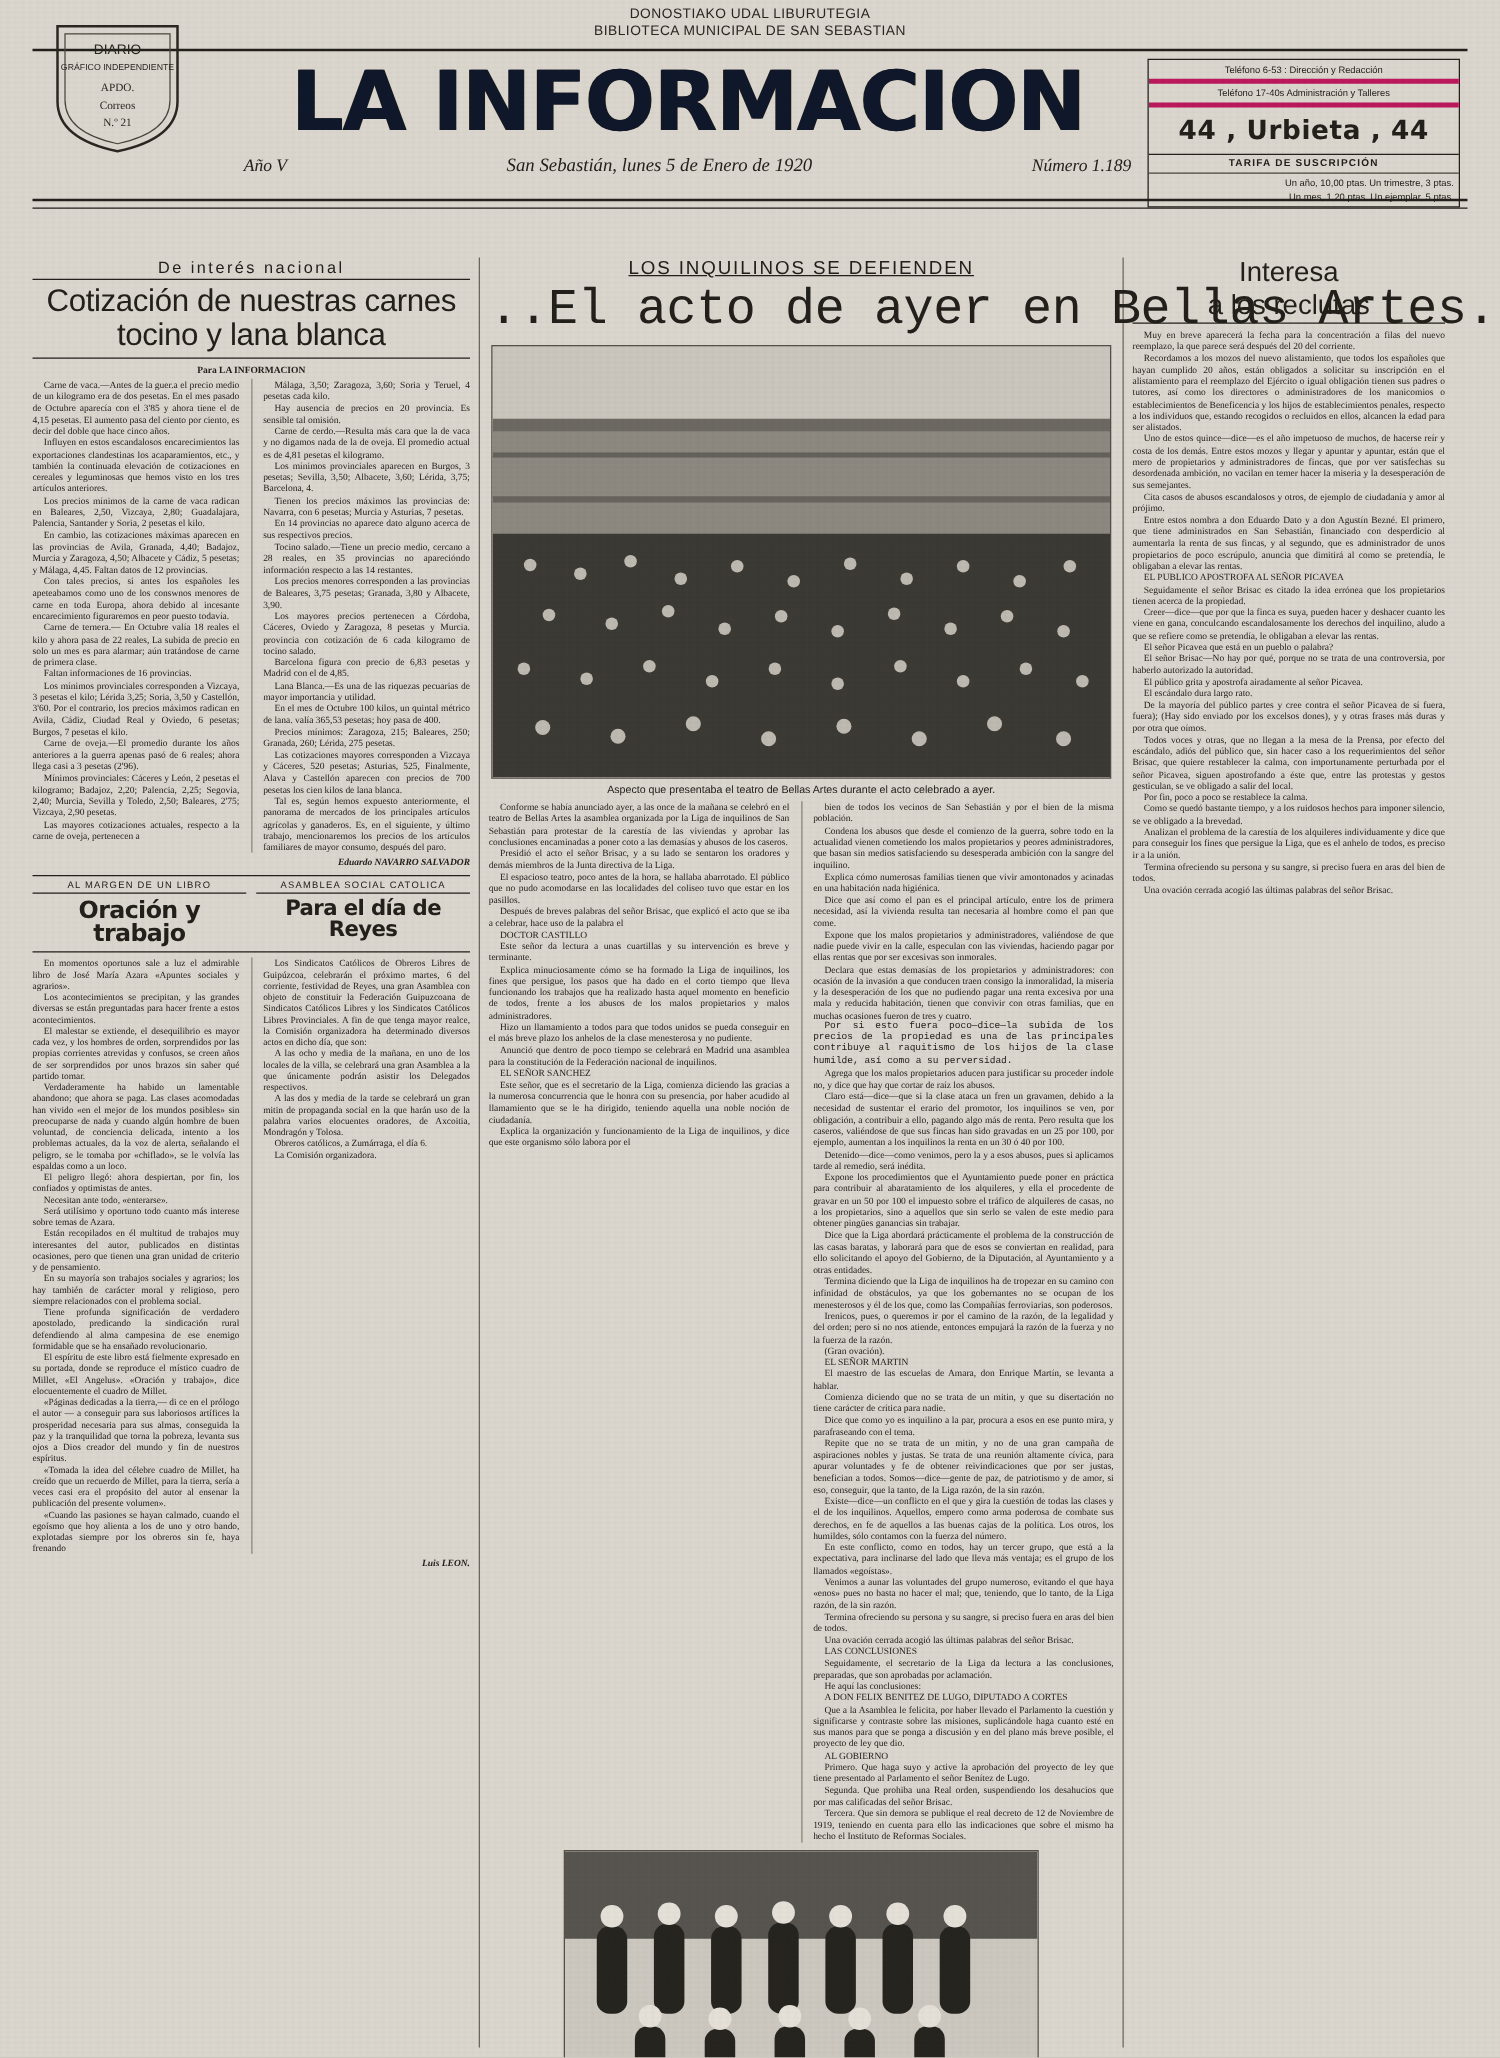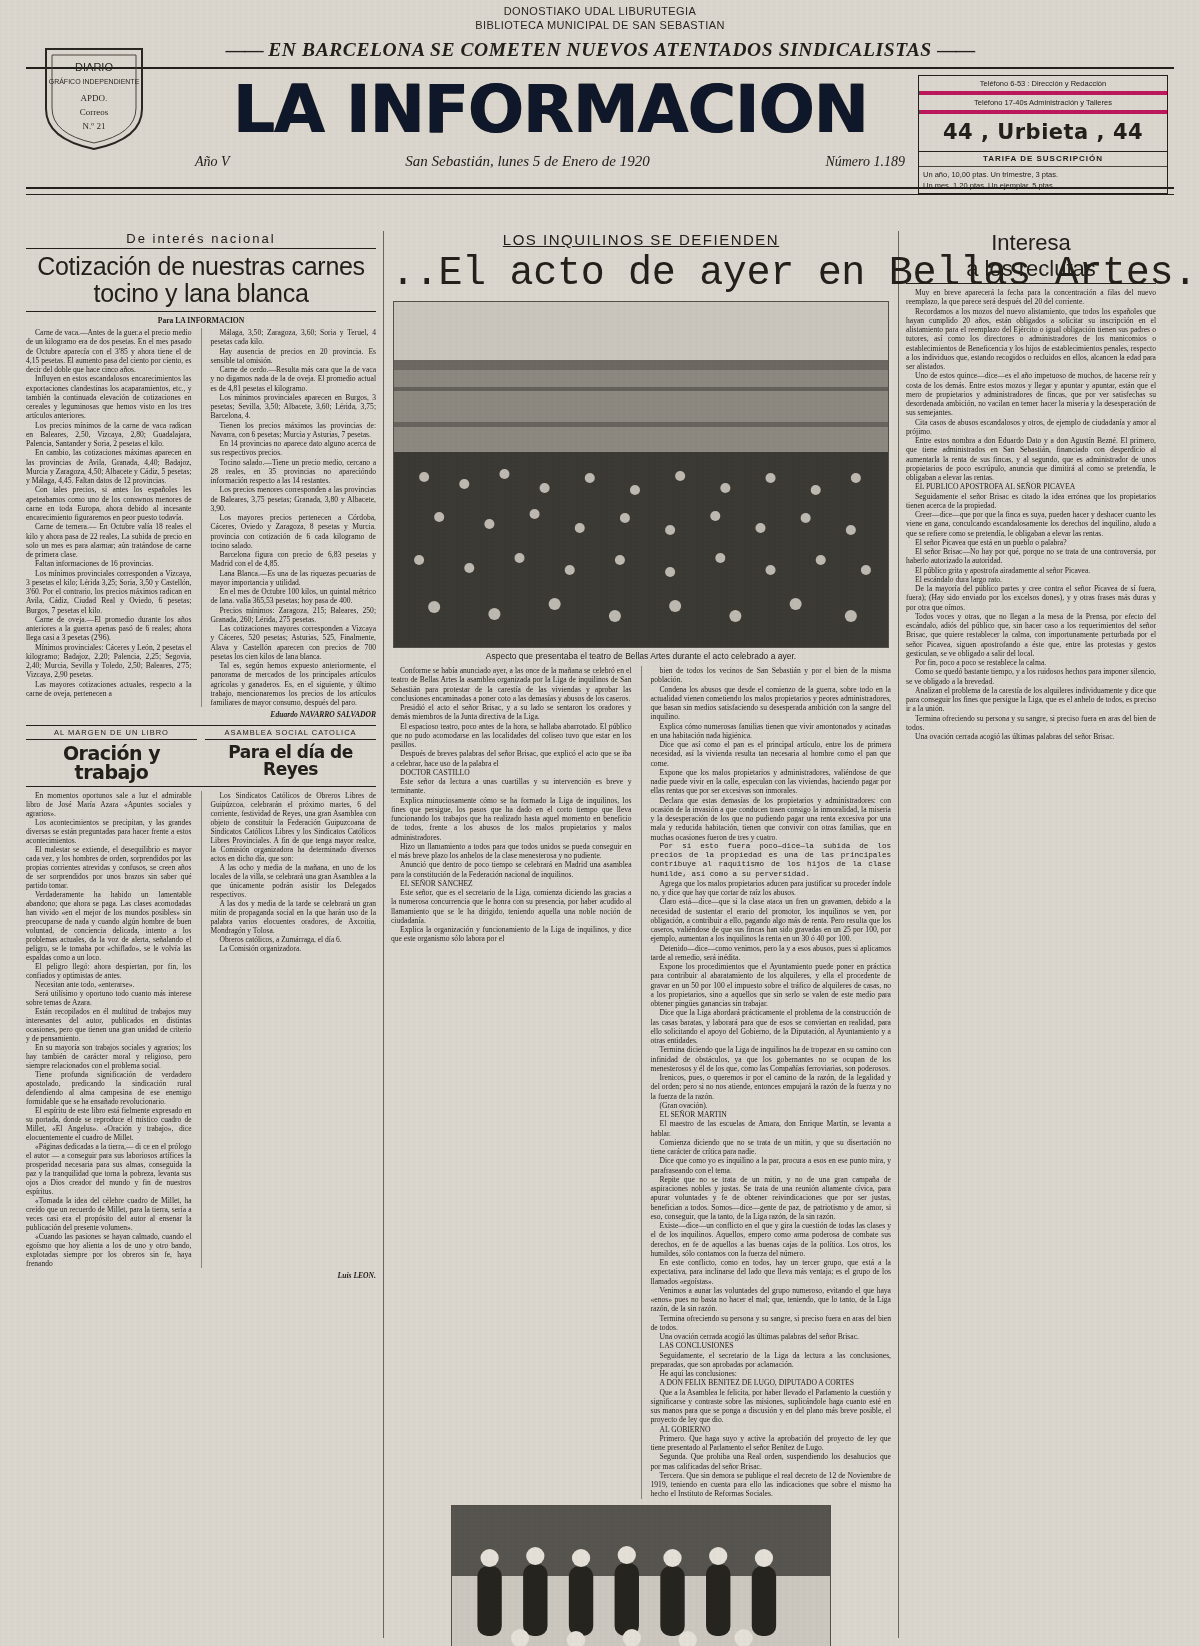--- a/index.html
+++ b/index.html
@@ -56,27 +56,26 @@
     position:absolute;right:6px;top:6px;width:248px;
     border:1px solid #23201c;font-family:"Liberation Sans",sans-serif;
     font-size:7.5px;line-height:1.5;text-align:center;
   }
   .box-right .l1{border-bottom:4px solid #be185d;padding:2px 3px;}
   .box-right .addr{
     font-family:"DejaVu Sans",sans-serif;font-weight:bold;font-size:21px;
     padding:3px 0 2px;letter-spacing:.5px;
   }
   .box-right .tarifa{border-top:1px solid #23201c;border-bottom:1px solid #4b463e;font-weight:bold;font-size:8px;padding:1px;letter-spacing:1px;}
-  .box-right .rates{padding:2px 4px;text-align:left;font-size:7.5px;}
+  .box-right .rates{padding:2px 4px;text-align:right;font-size:7.5px;}
   .box-right .rates span{display:inline-block;}
   .rule-main{margin:5px 26px 0;border-top:1px solid #23201c;}
   .content{
     position:absolute;left:26px;right:26px;top:206px;bottom:8px;
     display:flex;
-    margin-top:25px;
   }
   .col{position:relative;}
   .colsep{width:0;border-left:1px solid #6d675d;margin:0 7px;}
   .c1{width:350px;}
   .c2{width:500px;}
   .c3{width:250px;}
   .sect-title{
     font-family:"Liberation Sans",sans-serif;font-size:13px;letter-spacing:2px;
     text-align:center;font-weight:500;margin-bottom:2px;
   }
@@ -139,25 +138,20 @@
 </head>
 <body>
 
 <div id="page">
 
   <div class="lib-head">
     <div>DONOSTIAKO UDAL LIBURUTEGIA</div>
     <div>BIBLIOTECA MUNICIPAL DE SAN SEBASTIAN</div>
   </div>
 
-  <div class="topbanner">
-    <span class="dash">——</span>
-    <span>EN BARCELONA SE COMETEN  NUEVOS ATENTADOS SINDICALISTAS</span>
-    <span class="dash">——</span>
-  </div>
 
   <div class="masthead">
 
     <div class="shield">
       <svg viewBox="0 0 120 118" width="120" height="118">
         <path d="M12 14 L108 14 L108 74 Q108 104 60 114 Q12 104 12 74 Z" fill="none" stroke="#2a2721" stroke-width="2"></path>
         <path d="M18 20 L102 20 L102 73 Q102 99 60 108 Q18 99 18 73 Z" fill="none" stroke="#4a443c" stroke-width="1"></path>
         <text x="60" y="36" font-family="Liberation Sans, sans-serif" font-size="11" text-anchor="middle" fill="#2a2721">DIARIO</text>
         <text x="60" y="49" font-family="Liberation Sans, sans-serif" font-size="7" text-anchor="middle" fill="#2a2721">GRÁFICO INDEPENDIENTE</text>
         <text x="60" y="66" font-family="Liberation Serif, serif" font-size="9" text-anchor="middle" fill="#2a2721">APDO.</text>

